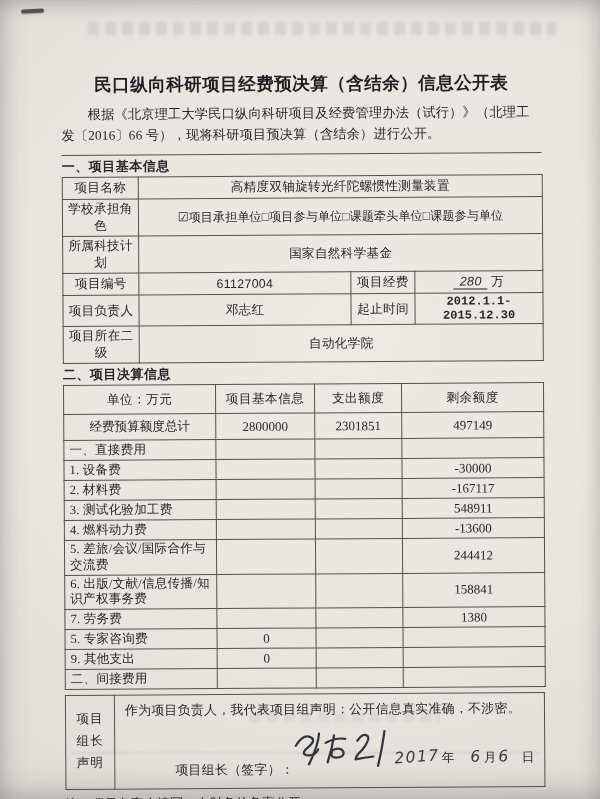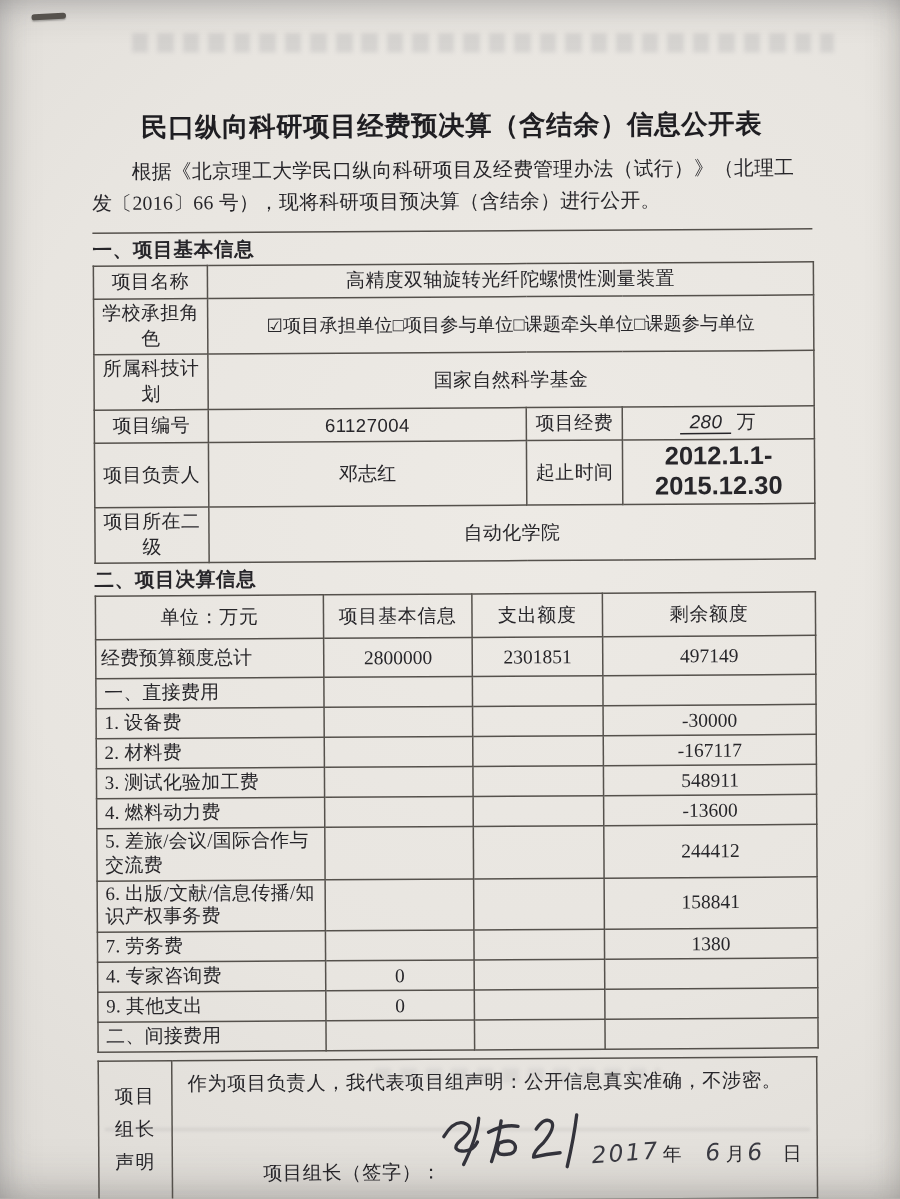--- a/index.html
+++ b/index.html
@@ -52,29 +52,29 @@
   }
   .rule{border:none;border-top:1.3px solid #55514c;margin:9px 0 0;}
   .sec-title{font-size:13px;font-weight:bold;margin:2px 0 1px;letter-spacing:.5px;}
 
   table{width:480px;border-collapse:collapse;table-layout:fixed;}
   td,th{border:1px solid #55514c;padding:1px 3px;font-weight:normal;}
 
   
   .t1 td{font-size:12.6px;text-align:center;height:19px;letter-spacing:.3px;}
   .t1 .num{font-family:"Liberation Sans",sans-serif;font-size:12.4px;}
-  .t1 .dates{font-family:Liberation Sans, sans-serif;font-size:17px;font-weight:bold;letter-spacing:0;}
+  .t1 .dates{font-family:Liberation Mono, monospace;font-size:12px;font-weight:bold;letter-spacing:0;}
   .t1 .funds .u{border-bottom:1px solid #27262a;padding:0 6px;font-family:"Liberation Sans",sans-serif;font-style:italic;}
   .t1 .role{font-size:12.2px;letter-spacing:0;padding:1px 1px;}
 
   
   .t2 th{font-size:12.6px;height:26px;letter-spacing:.5px;}
   .t2 td{font-size:12.6px;height:16px;}
   .t2 .cl{text-align:left;padding-left:5px;letter-spacing:.2px;}
-  .t2 .cc{text-align:left;}
+  .t2 .cc{text-align:center;}
   .t2 .cn{text-align:center;font-size:13px;}
   .t2 tr.hTotal td{height:23px;}
   .t2 tr.h2l td{height:30px;line-height:1.25;}
 
   
   .t3{margin-top:5px;}
   .t3 td{vertical-align:top;}
   .t3 .slab{
     width:42px;text-align:center;font-size:12.6px;letter-spacing:1px;
     padding-top:12px;line-height:1.75;border-radius:10px;
@@ -216,21 +216,21 @@
           <td class="cn"></td>
           <td class="cn">158841</td>
         </tr>
         <tr>
           <td class="cl">7. 劳务费</td>
           <td class="cn"></td>
           <td class="cn"></td>
           <td class="cn">1380</td>
         </tr>
         <tr>
-          <td class="cl">4. 专家咨询费</td>
+          <td class="cl">5. 专家咨询费</td>
           <td class="cn">0</td>
           <td class="cn"></td>
           <td class="cn"></td>
         </tr>
         <tr>
           <td class="cl">9. 其他支出</td>
           <td class="cn">0</td>
           <td class="cn"></td>
           <td class="cn"></td>
         </tr>

